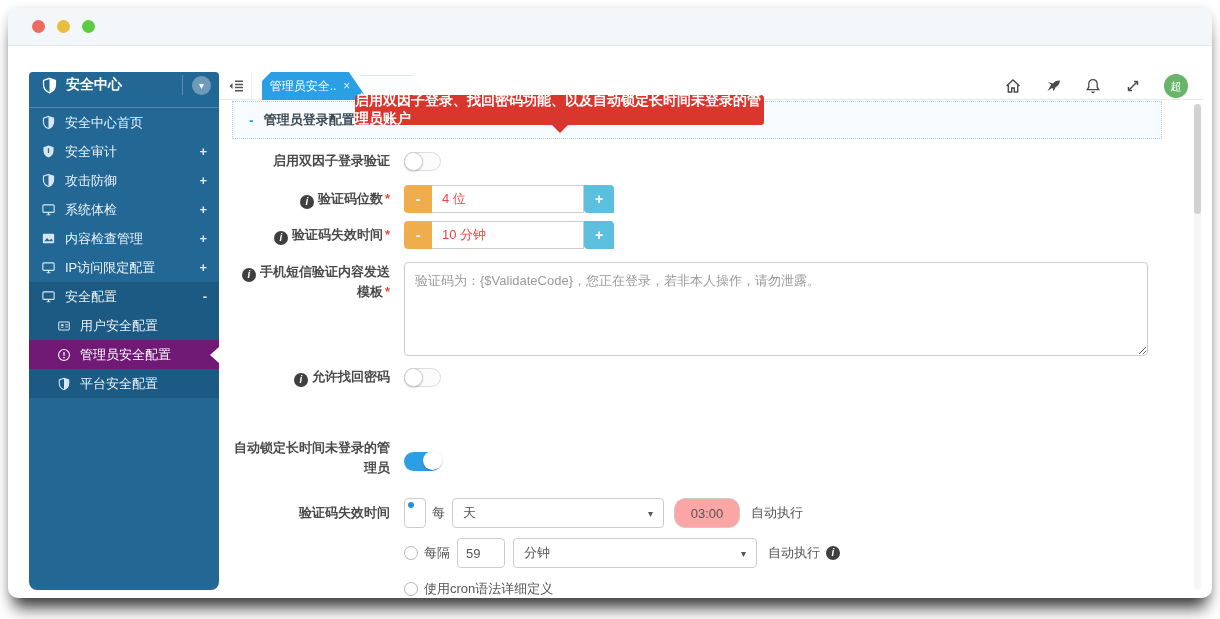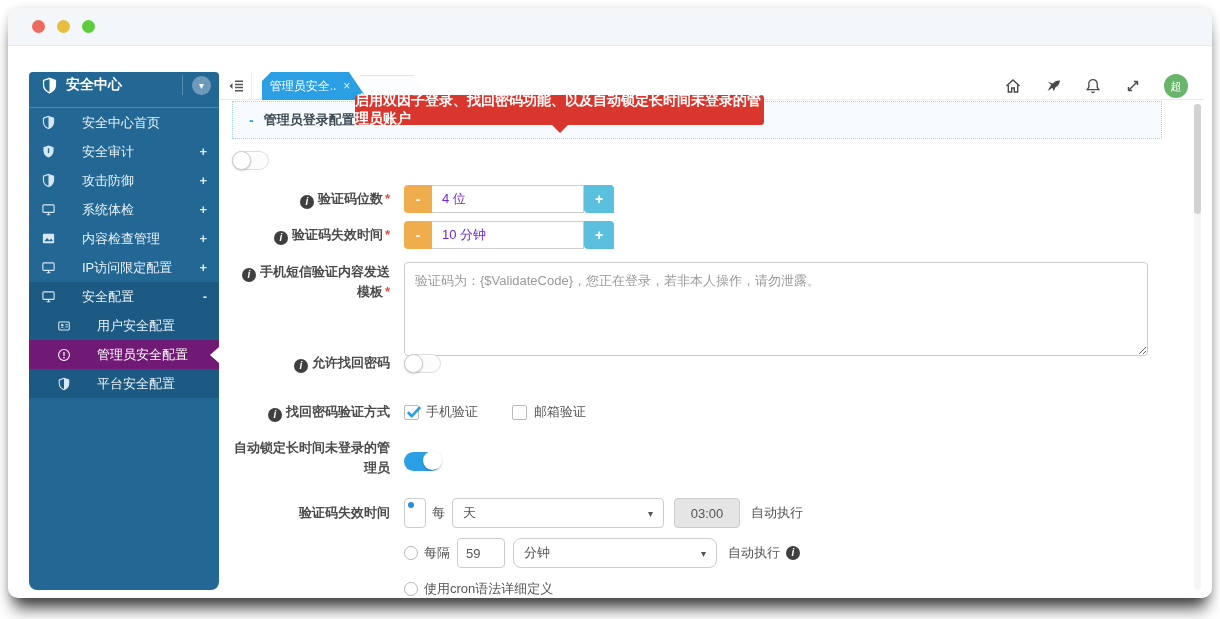--- a/index.html
+++ b/index.html
@@ -16,21 +16,21 @@
   
   .sidebar { position:absolute; left:21px; top:64px; width:190px; height:518px;
     background:#236795; border-radius:4px 4px 8px 8px; color:#eaf3f9; font-size:13px; }
   .sb-header { height:36px; display:flex; align-items:center; padding:0 8px 9px 12px;
     border-bottom:1px solid rgba(255,255,255,.22); }
   .sb-title { font-size:14px; font-weight:700; margin-left:8px; color:#fff; }
   .sb-hdiv { width:1px; height:20px; background:rgba(255,255,255,.25); margin-left:auto; margin-right:9px; }
   .sb-chev { width:19px; height:19px; border-radius:50%; background:rgba(255,255,255,.34);
     color:#fff; font-size:10px; display:flex; align-items:center; justify-content:center; cursor:pointer; }
   .sb-item { height:29px; display:flex; align-items:center; padding:0 12px; cursor:pointer; position:relative; }
-  .sb-item .lbl { margin-left:26px; }
+  .sb-item .lbl { margin-left:9px; }
   .sb-item .badge { margin-left:auto; font-size:13px; font-weight:700; color:#dcebf5; }
   .sb-group { background:#1d5a83; }
   .sb-sub { padding-left:28px; }
   .sb-sub.active { background:#701a75; color:#fff; }
   .sb-sub.active::after { content:""; position:absolute; right:0; top:50%;
     transform:translateY(-50%); border:8px solid transparent; border-right:9px solid #fff; border-left:none; }
   .sb-ico { width:15px; height:15px; flex-shrink:0; }
   
   .main { position:absolute; left:211px; top:64px; width:985px; height:526px; background:#fff; }
   .tabstrip { position:absolute; left:0; top:0; right:0; height:28px; border-bottom:1px solid #e8eaec; }
@@ -71,37 +71,37 @@
   .toggle.on  { background:#2b9fe3; }
   .knob { width:19px; height:19px; border-radius:50%; position:absolute; top:-1px; background:#fff; }
   .toggle.off .knob { left:-1px; border:1px solid #ccc; box-shadow:0 1px 2px rgba(0,0,0,.18); }
   .toggle.on  .knob { right:-1px; box-shadow:0 1px 2px rgba(0,0,0,.25); }
   .stepper { display:flex; height:28px; }
   .step-btn { width:28px; height:28px; color:#fff; font-weight:700; font-size:14px; border:none;
     display:flex; align-items:center; justify-content:center; cursor:pointer; }
   .step-minus { background:#f0ad4e; border-radius:4px 0 0 4px; }
   .step-plus  { background:#5bc0de; border-radius:0 4px 0 4px; width:30px; }
   .step-input { width:152px; height:28px; border:1px solid #ccc; border-left:none; font-size:13px;
-    color:#6d28d9; padding-left:10px; outline:none; font-family:inherit; }
+    color:#ef4444; padding-left:10px; outline:none; font-family:inherit; }
   textarea.tmpl { width:744px; height:94px; border:1px solid #ccc; border-radius:4px; resize:both;
     font-size:13px; color:#9a9a9a; padding:8px 10px; line-height:1.6; outline:none; font-family:inherit; }
   .cbox { width:15px; height:15px; border:1px solid #b9b9b9; border-radius:2px; background:#fff;
     position:relative; margin-right:7px; cursor:pointer; flex-shrink:0; }
   .cbox svg { position:absolute; left:0px; top:-3px; }
   .opt { display:flex; align-items:center; font-size:13px; color:#555; margin-right:34px; }
   .radio { width:14px; height:14px; border:1px solid #b5b5b5; border-radius:50%; background:#fff;
     position:relative; margin-right:6px; cursor:pointer; flex-shrink:0; }
   .radio.sel::after { content:""; position:absolute; left:3px; top:3px; width:6px; height:6px;
     border-radius:50%; background:#2a8fd8; }
   .sel { height:30px; border:1px solid #ccc; border-radius:4px; background:#fff; display:flex;
     align-items:center; padding:0 10px; font-size:13px; color:#555; cursor:pointer; }
   .sel .caret { margin-left:auto; font-size:10px; color:#555; }
   .tinput { height:30px; border:1px solid #ccc; border-radius:4px; font-size:13px; color:#555;
     padding:0 8px; outline:none; font-family:inherit; }
-  .tinput.disabled { background:#e5e5e5; text-align:center; }
+  .tinput.disabled { background:#fca5a5; text-align:center;border-radius:11px; }
   .ftext { font-size:13px; color:#555; }
   .scrollbar { position:absolute; right:3px; top:32px; width:7px; height:486px; background:#f6f6f6; border-radius:4px; }
   .scroll-thumb { position:absolute; top:0; left:0; width:7px; height:110px; background:#d2d2d2; border-radius:4px; cursor:pointer; }
 </style>
 </head>
 <body>
 
 <div class="window">
 
   <div class="titlebar">
@@ -241,20 +241,21 @@
     <div class="tooltip">
       <span>启用双因子登录、找回密码功能、以及自动锁定长时间未登录的管理员账户</span>
     </div>
 
     <div class="section-hd">
       <span class="sec-minus">-</span>
       <span class="sec-title">管理员登录配置</span>
     </div>
 
     <div class="frow" style="top:79px;">
+      <div class="flabel"><span>启用双因子登录验证</span></div>
       <div class="toggle off">
           <span class="knob"></span>
         </div>
     </div>
 
     <div class="frow" style="top:113px;">
       <div class="flabel">
         <span class="info-i">i</span><span>验证码位数</span><span class="req">*</span>
       </div>
       <div class="stepper">
@@ -275,46 +276,29 @@
       </div>
     </div>
 
     <div class="frow top" style="top:190px;">
       <div class="flabel">
         <span class="info-i">i</span><span>手机短信验证内容发送模板</span><span class="req">*</span>
       </div>
       <textarea class="tmpl" style="">验证码为：{$ValidateCode}，您正在登录，若非本人操作，请勿泄露。</textarea>
     </div>
 
-    <div class="frow" style="top:281px;">
+    <div class="frow" style="top:295px;">
       <div class="flabel">
         <span class="info-i">i</span><span>允许找回密码</span>
       </div>
       <div class="toggle off">
           <span class="knob"></span>
         </div>
     </div>
 
-    <div class="frow" style="top:330px;">
-      <div class="flabel">
-        <span class="info-i">i</span><span>找回密码验证方式</span>
-      </div>
-      <span class="opt">
-        <span class="cbox">
-          <svg width="18" height="18" viewBox="0 0 16 16">
-            <path d="M2.5 8.2 6 11.6 13.5 3.6" fill="none" stroke="#2b9fe3" stroke-width="2.4"></path>
-            </svg>
-        </span>
-        <span>手机验证</span>
-      </span>
-      <span class="opt">
-        <span class="cbox"></span>
-        <span>邮箱验证</span>
-      </span>
-    </div>
 
     <div class="frow" style="top:366px;">
       <div class="flabel"><span>自动锁定长时间未登录的管理员</span></div>
       <div class="toggle on" style="margin-top:6px;">
           <span class="knob"></span>
         </div>
     </div>
 
     <div class="frow" style="top:426px;">
       <div class="flabel"><span>验证码失效时间</span></div>
@@ -326,21 +310,21 @@
       </div>
       <input class="tinput disabled" style="width: 66px; margin-left: 10px;" disabled="" value="03:00">
       <span class="ftext" style="margin-left:11px;">自动执行</span>
     </div>
 
     <div class="frow" style="top:466px;">
       <div class="flabel"></div>
       <span class="radio"></span>
       <span class="ftext">每隔</span>
       <input class="tinput" style="width: 48px; margin-left: 7px;" value="59">
-      <div class="sel" style="width:204px; margin-left:8px;border-radius:8px;">
+      <div class="sel" style="width:244px; margin-left:8px;">
         <span>分钟</span>
         <span class="caret">▾</span>
       </div>
       <span class="ftext" style="margin-left:11px;">自动执行</span>
       <span class="info-i" style="margin-left:6px;margin-right:0;">i</span>
     </div>
 
     <div class="frow" style="top:508px;">
       <div class="flabel"></div>
       <span class="radio"></span>

